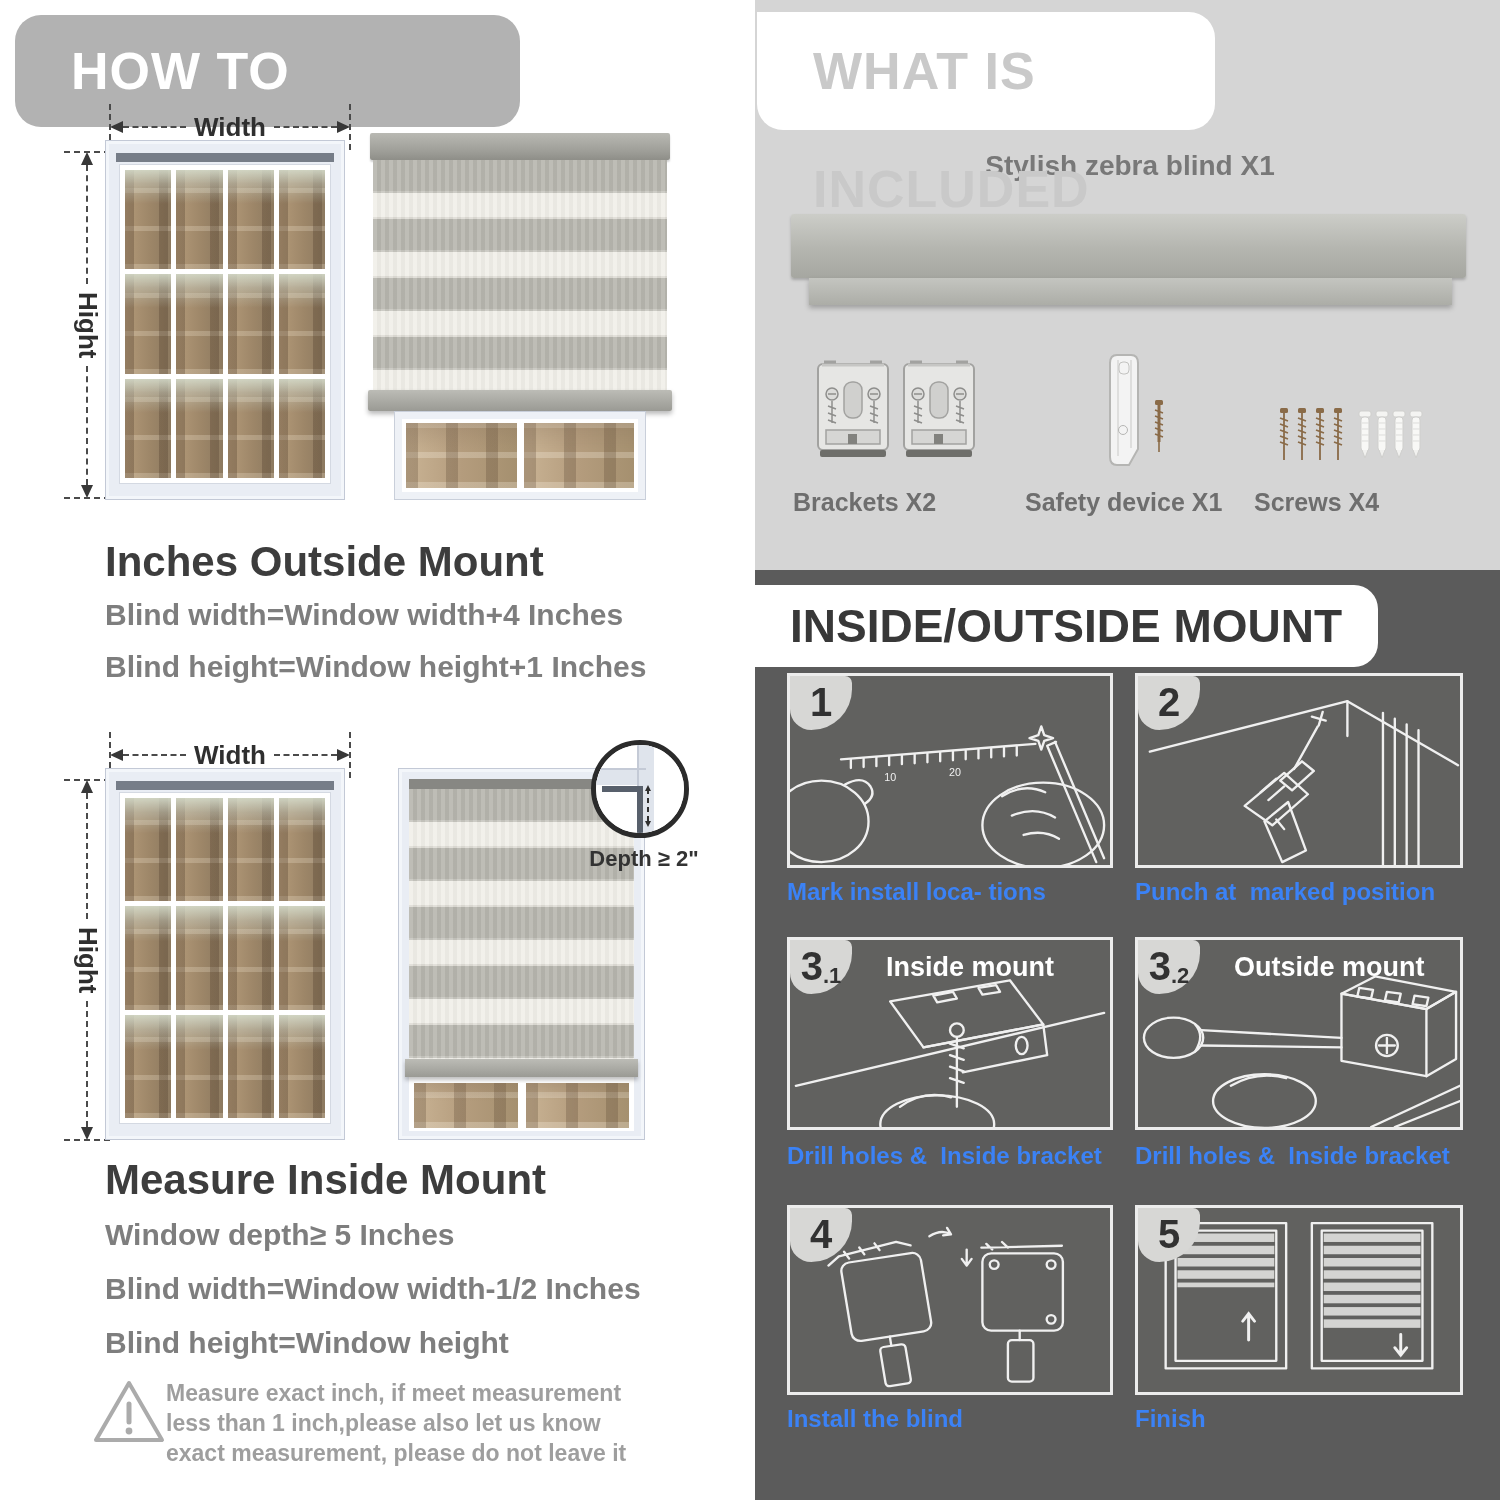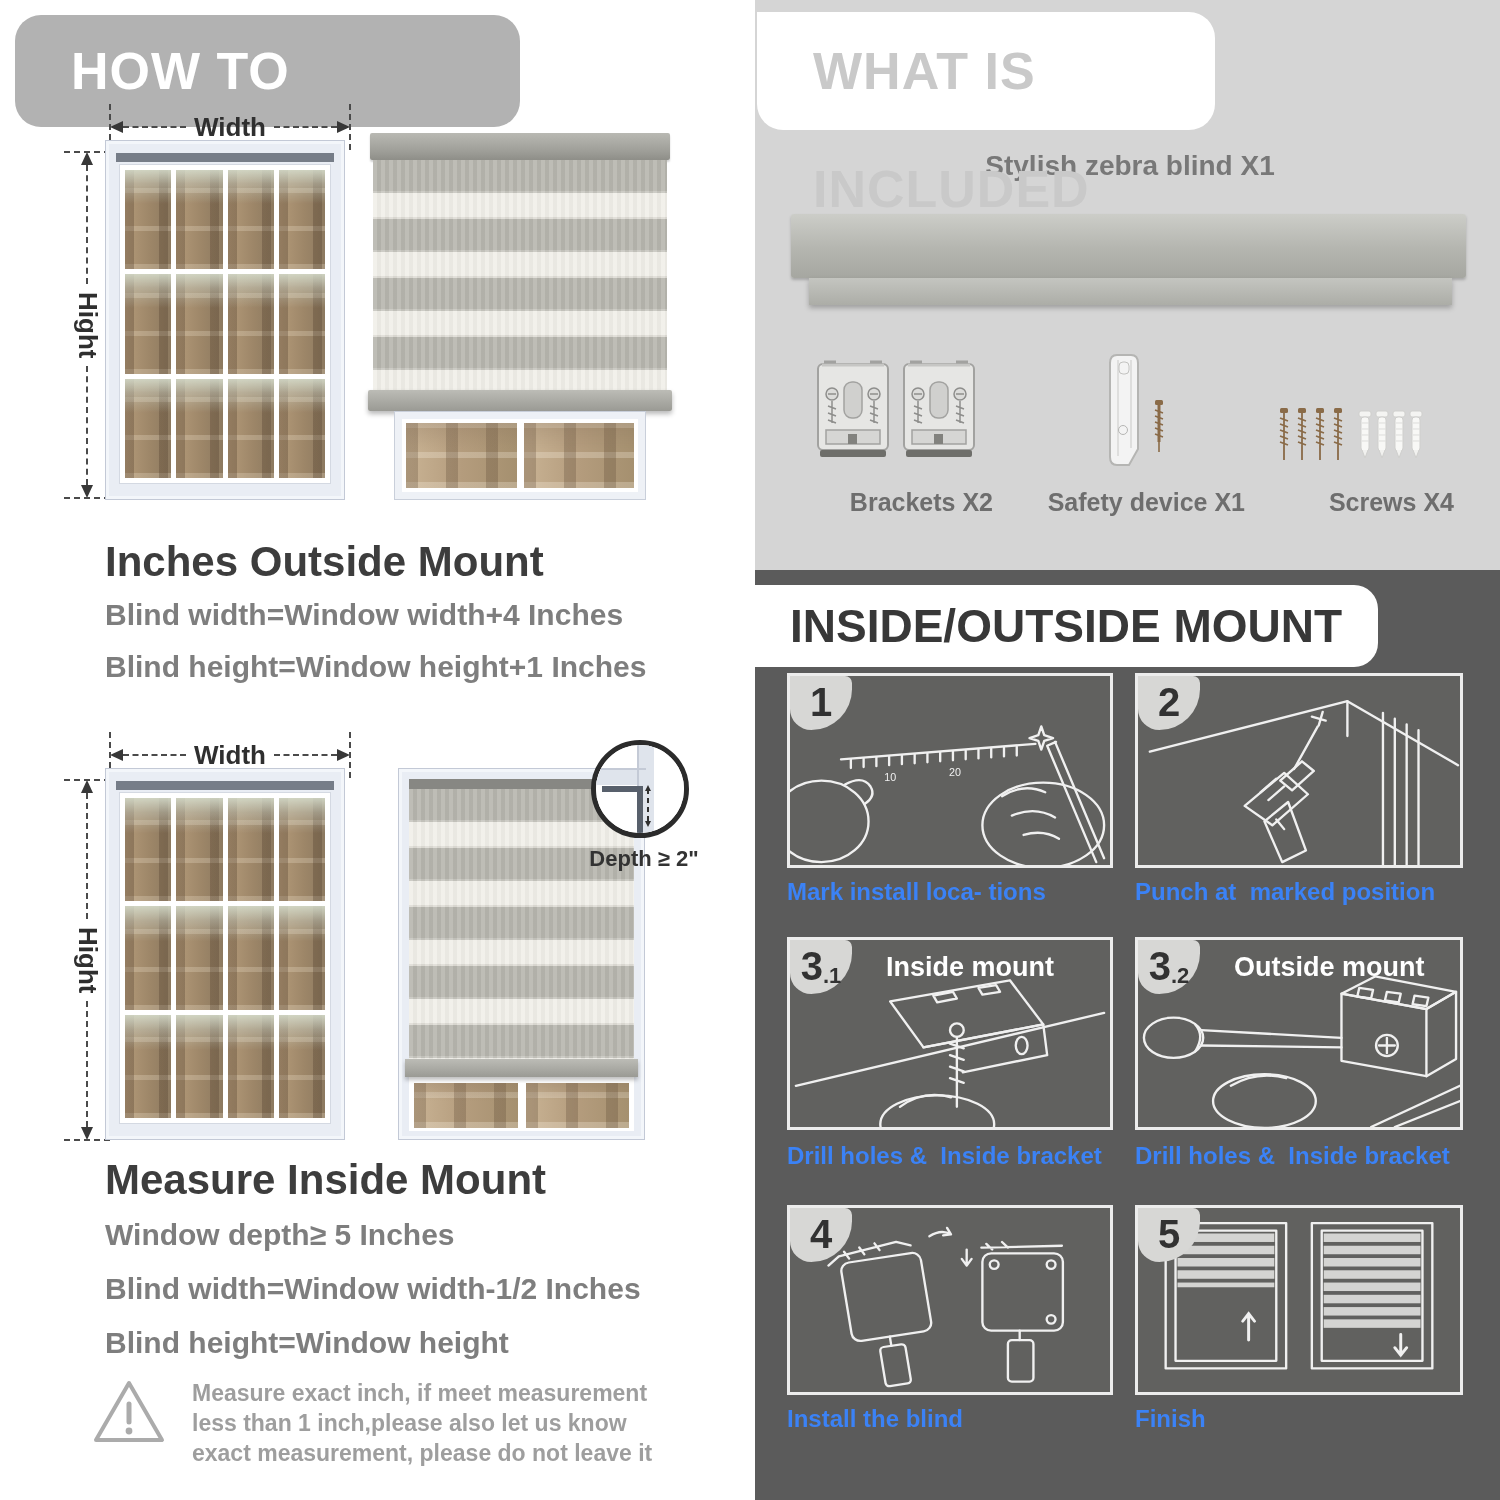--- a/index.html
+++ b/index.html
@@ -16,21 +16,21 @@
   .h1-included{position:absolute;left:757px;top:12px;width:458px;height:118px;background:#ffffff;
            border-radius:0 26px 26px 26px;color:#c9c9c9;font-size:52px;font-weight:700;letter-spacing:1px;
            line-height:118px;padding-left:56px;box-sizing:border-box;z-index:3;}
   .h1-mount{position:absolute;left:750px;top:585px;width:628px;height:82px;background:#ffffff;
            border-radius:0 24px 24px 0;color:#383838;font-size:46px;font-weight:700;
            line-height:82px;padding-left:40px;box-sizing:border-box;z-index:3;}
 
   
   .mtitle{position:absolute;left:105px;font-size:42px;font-weight:700;color:#3d3d3d;}
   .formula{position:absolute;left:105px;font-size:30px;font-weight:700;color:#7e7e7e;margin:0;}
-  .warn{position:absolute;left:92px;top:1378px;width:600px;display:flex;gap:26px;}
+  .warn{position:absolute;left:92px;top:1378px;width:600px;display:flex;}
   .warn p{margin:0;font-size:23px;line-height:30px;font-weight:700;color:#9e9e9e;width:470px;}
 
   
   .harrow{position:absolute;display:flex;align-items:center;height:30px;}
   .harrow::before,.harrow::after{content:"";position:absolute;top:-8px;height:46px;border-left:2px dashed #4a4a4a;}
   .harrow::before{left:-1px;} .harrow::after{right:-1px;}
   .varrow{position:absolute;display:flex;flex-direction:column;align-items:center;width:30px;}
   .varrow::before,.varrow::after{content:"";position:absolute;left:-8px;width:46px;border-top:2px dashed #4a4a4a;}
   .varrow::before{top:-1px;} .varrow::after{bottom:-1px;}
   .ln-h{flex:1;height:0;border-top:2px dashed #4a4a4a;}
@@ -91,21 +91,21 @@
           font-size:22px;font-weight:700;color:#333;}
 
   
   .blind-name{position:absolute;left:930px;top:150px;width:400px;text-align:center;
               font-size:28px;font-weight:700;color:#787878;}
   .headrail{position:absolute;left:791px;top:214px;width:675px;height:64px;border-radius:3px;
             background:linear-gradient(180deg,#cccdc8 0%,#b4b5af 55%,#a6a7a1 100%);
             box-shadow:0 2px 3px rgba(0,0,0,.22);}
   .headrail .lip{position:absolute;left:18px;right:14px;top:64px;height:27px;
             background:linear-gradient(180deg,#c4c5c0,#acada7);box-shadow:0 3px 5px rgba(0,0,0,.25);}
-  .hw-label{position:absolute;top:488px;font-size:25px;font-weight:700;color:#6e6e6e;text-align:right;}
+  .hw-label{position:absolute;top:488px;font-size:25px;font-weight:700;color:#6e6e6e;text-align:left;}
 
   
   .stepP{position:absolute;background:#61615f;border:3px solid #ececec;box-sizing:border-box;overflow:hidden;}
   .stepP svg{position:absolute;left:0;top:0;width:100%;height:100%;}
   .badge{position:absolute;left:0;top:0;width:62px;height:54px;background:#d7d7d5;
          border-radius:0 8px 46px 24px;display:flex;align-items:flex-start;justify-content:center;
          color:#323232;font-weight:700;z-index:2;}
   .bn{font-size:40px;line-height:52px;}
   .bs{font-size:22px;line-height:52px;margin-top:10px;}
   .plabel{position:absolute;left:96px;top:12px;font-size:27px;font-weight:700;color:#fff;z-index:2;}

